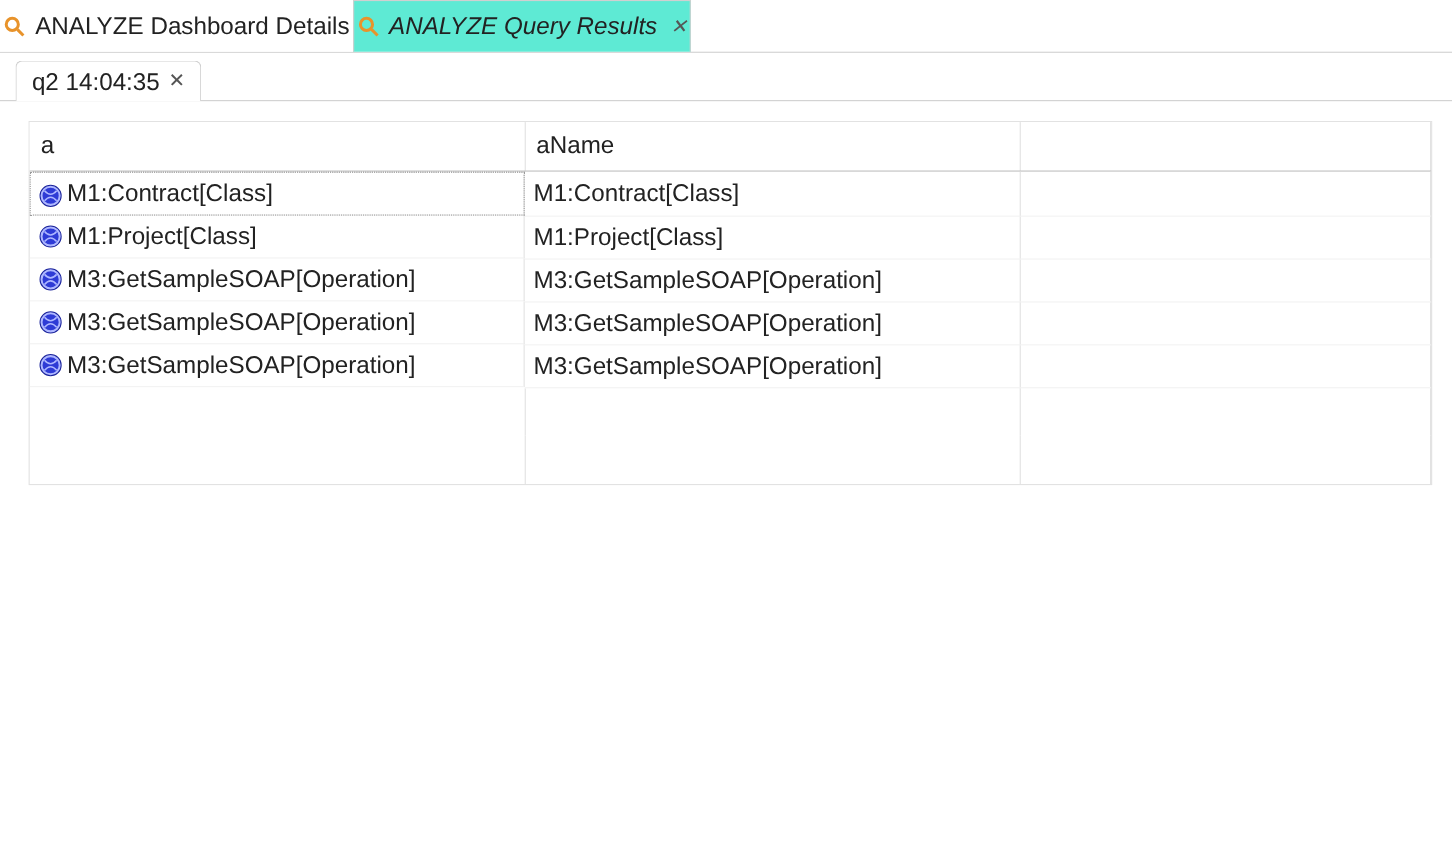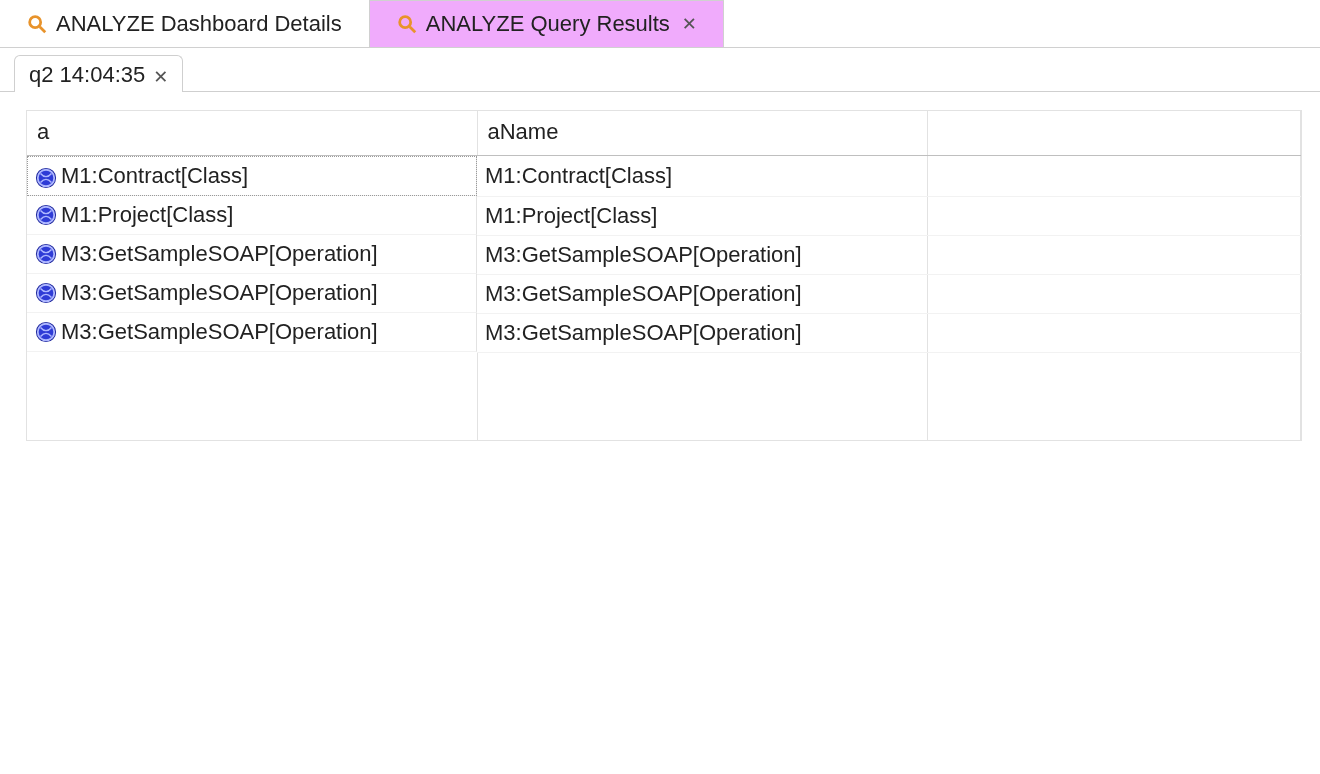--- a/index.html
+++ b/index.html
@@ -20,33 +20,34 @@
     display: flex;
     align-items: stretch;
     height: 48px;
     border-bottom: 1px solid #d0d0d0;
     background: #ffffff;
   }
   .top-tab {
     display: flex;
     align-items: center;
     gap: 8px;
-    padding: 0 26px;
+    padding: 0 2px;
     cursor: default;
     border-top: 1px solid transparent;
     border-right: 1px solid transparent;
     text-align: center;
   }
   .top-tab.active {
-    background: #f0abfc;
+    background: #5eead4;
     border-top: 1px solid #d0d0d0;
     border-left: 1px solid #d0d0d0;
     border-right: 1px solid #d0d0d0;
     position: relative;
     z-index: 2;
+    font-style: italic;
   }
   .top-tab.inactive {
     background: #ffffff;
   }
   .top-tab .close-x {
     font-size: 18px;
     color: #555;
     padding-left: 4px;
   }
   .mag-icon {
@@ -58,21 +59,21 @@
   
   .sub-tabs {
     display: flex;
     align-items: flex-end;
     height: 44px;
     padding: 0 0 0 14px;
     border-bottom: 1px solid #cfcfcf;
   }
   .sub-tab {
     display: flex;
-    align-items: flex-end;
+    align-items: flex-start;
     gap: 8px;
     padding: 6px 14px 4px 14px;
     border: 1px solid #cfcfcf;
     border-bottom: none;
     border-top-left-radius: 6px;
     border-top-right-radius: 6px;
     background: #ffffff;
     position: relative;
     top: 1px;
     margin-top: 44px;

